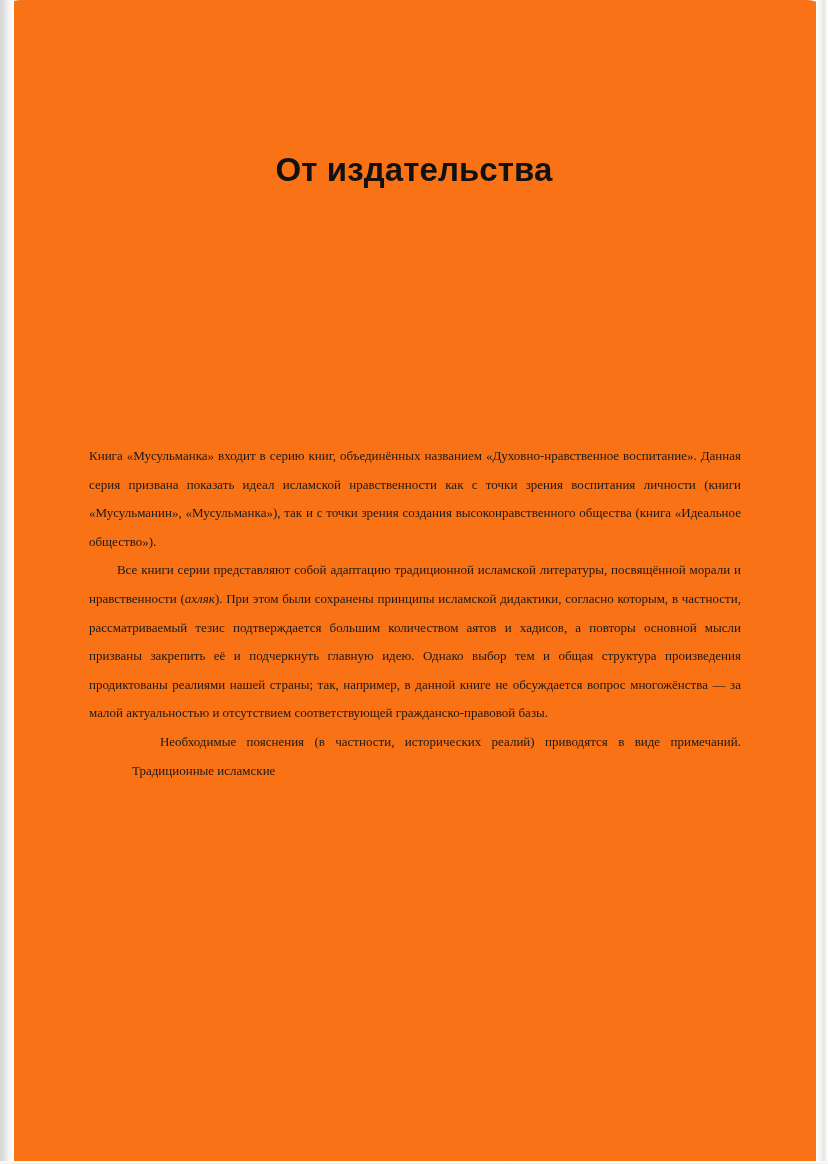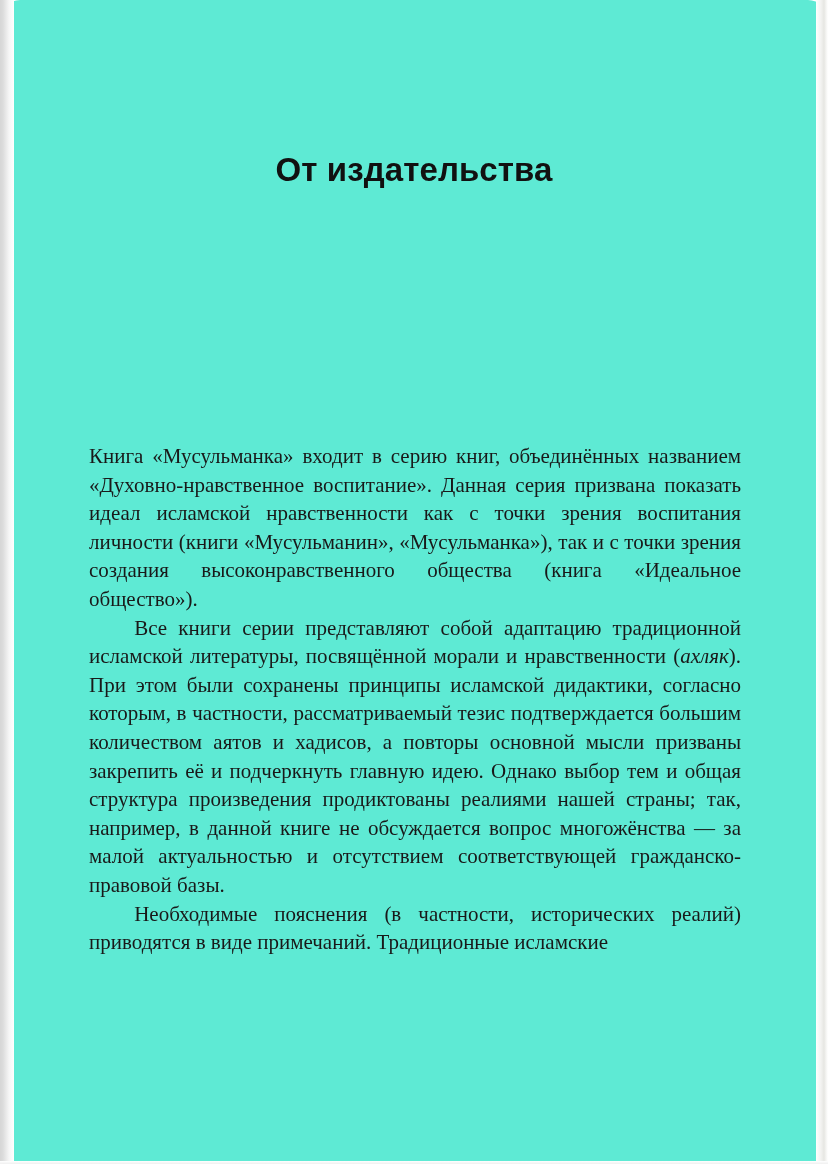--- a/index.html
+++ b/index.html
@@ -13,21 +13,21 @@
     height: 1164px;
     position: relative;
     overflow: hidden;
     font-family: "Liberation Serif", "DejaVu Serif", serif;
   }
 
   
   .page-sheet {
     position: absolute;
     inset: 0;
-    background: #5eead4;
+    background: #f97316;
     border-radius: 20px;
   }
 
   
   .gutter-shadow-left {
     position: absolute;
     left: 0;
     top: 0;
     width: 14px;
     height: 100%;
@@ -85,21 +85,21 @@
     letter-spacing: 0.1px;
     color: #111111;
     line-height: 1.2;
   }
 
   .body-block {
     position: absolute;
     left: 89px;
     top: 442px;
     width: 652px;
-    font-size: 21px;
+    font-size: 13px;
     line-height: 28.6px;
     color: #191919;
     text-align: justify;
     text-justify: inter-word;
     -webkit-hyphens: none;
     hyphens: none;
   }
 
   .body-block p {
     margin: 0;
@@ -108,20 +108,21 @@
   }
   .body-block p.first-para {
     text-indent: 0;
   }
   .body-block p em {
   }
 
   
   .body-block p:last-child {
     text-align: justify;
+    margin-left: 43px;
   }
 </style>
 </head>
 <body>
 
 <div class="page-sheet">
 
   <div class="content">
 
     <h1 class="page-title">От издательства</h1>

